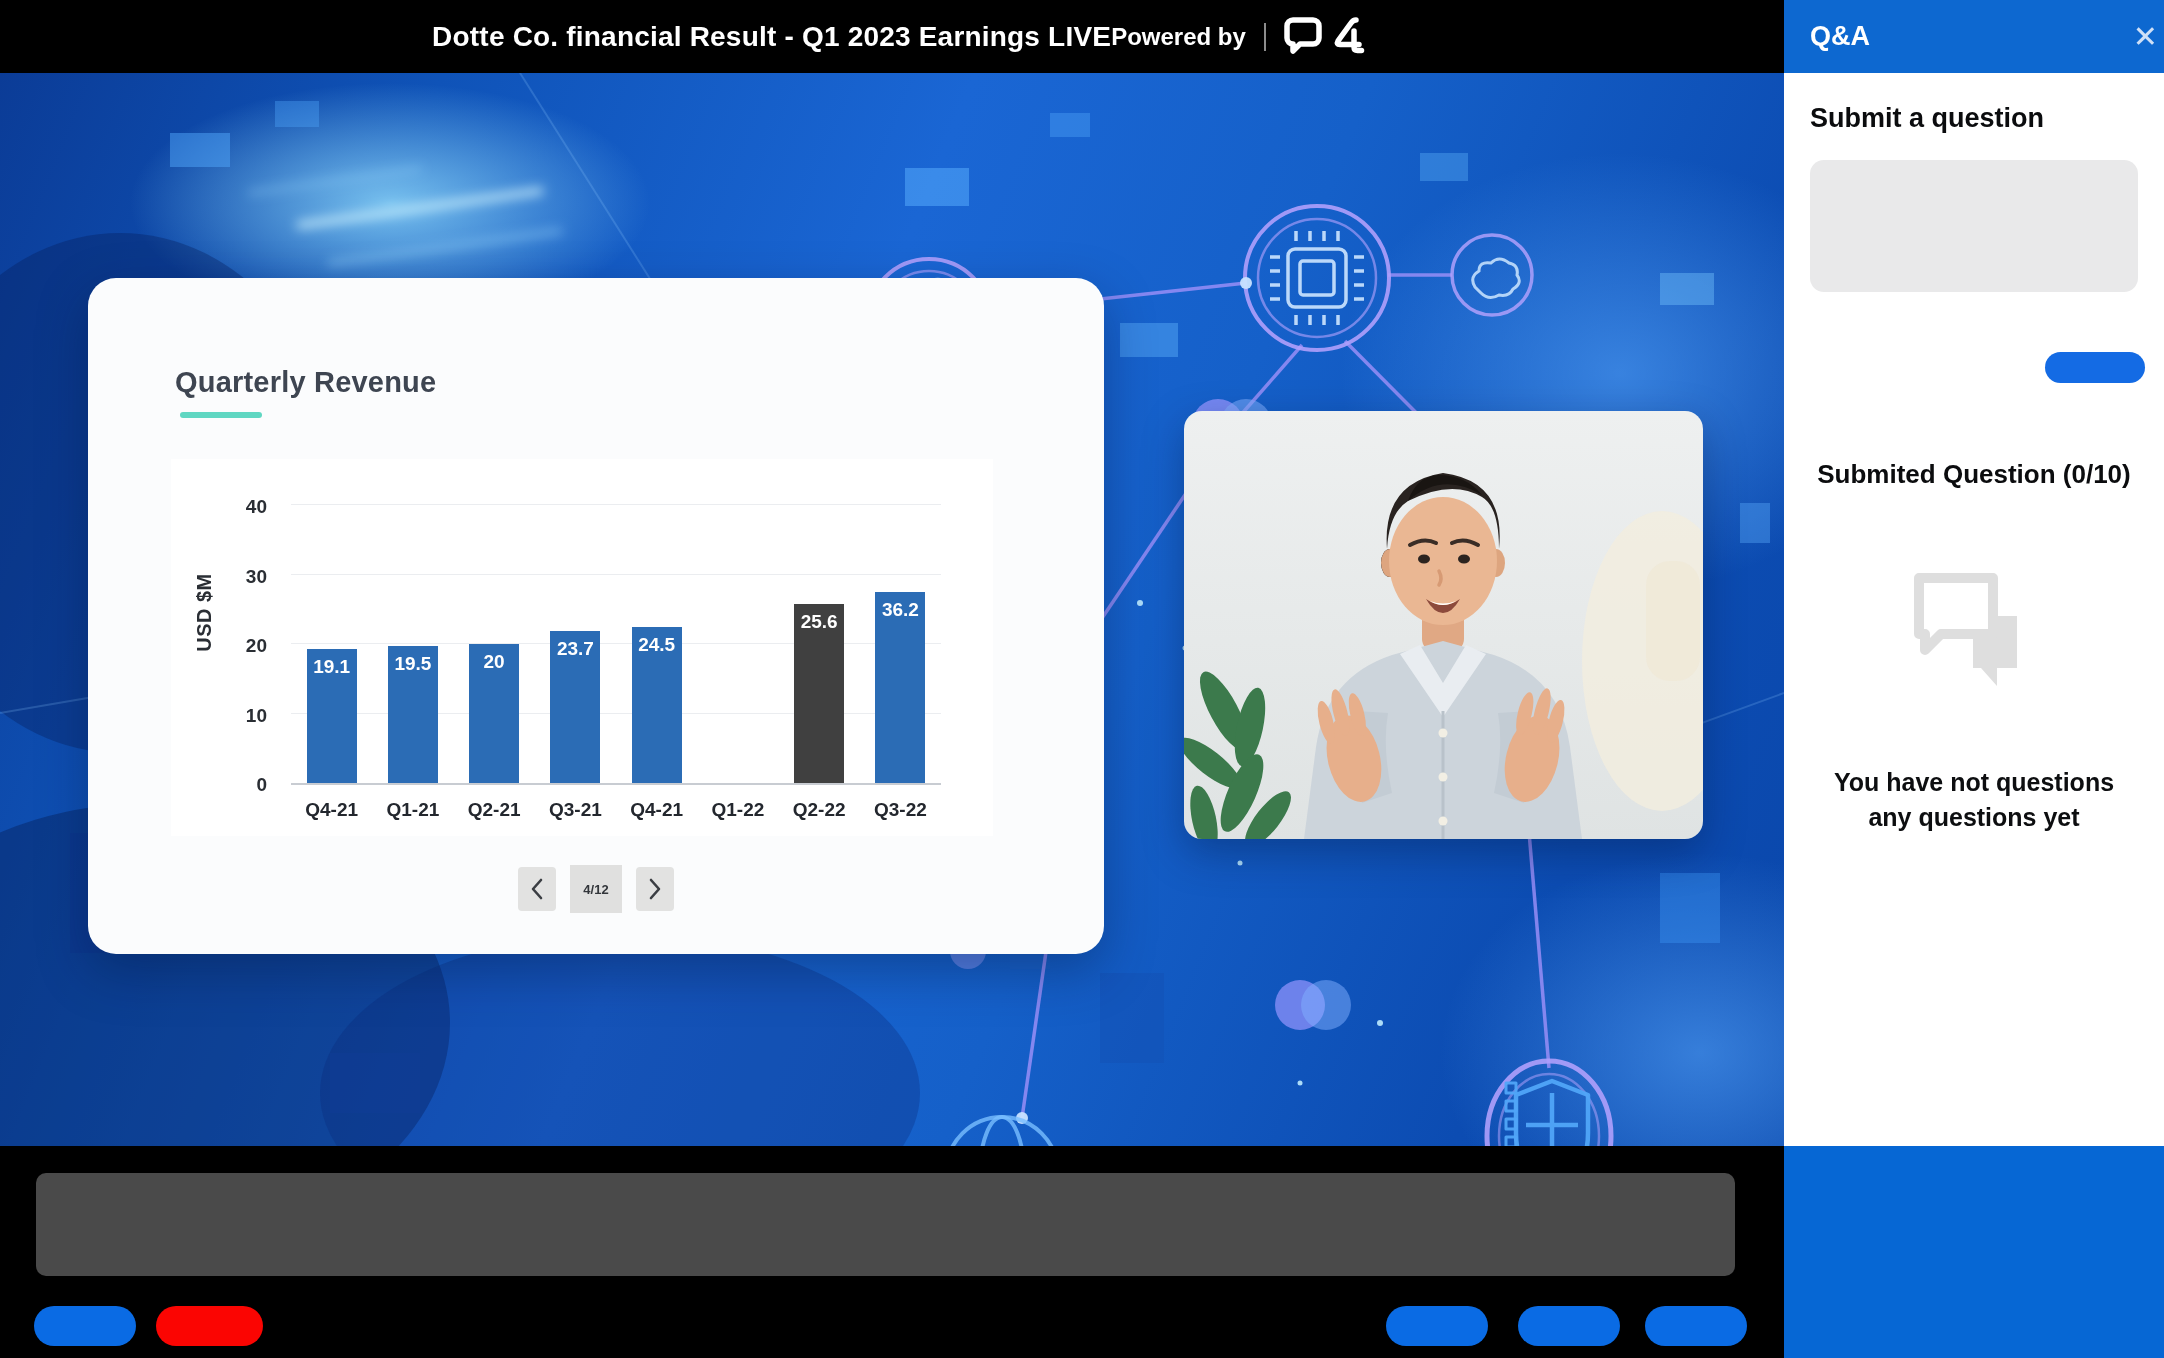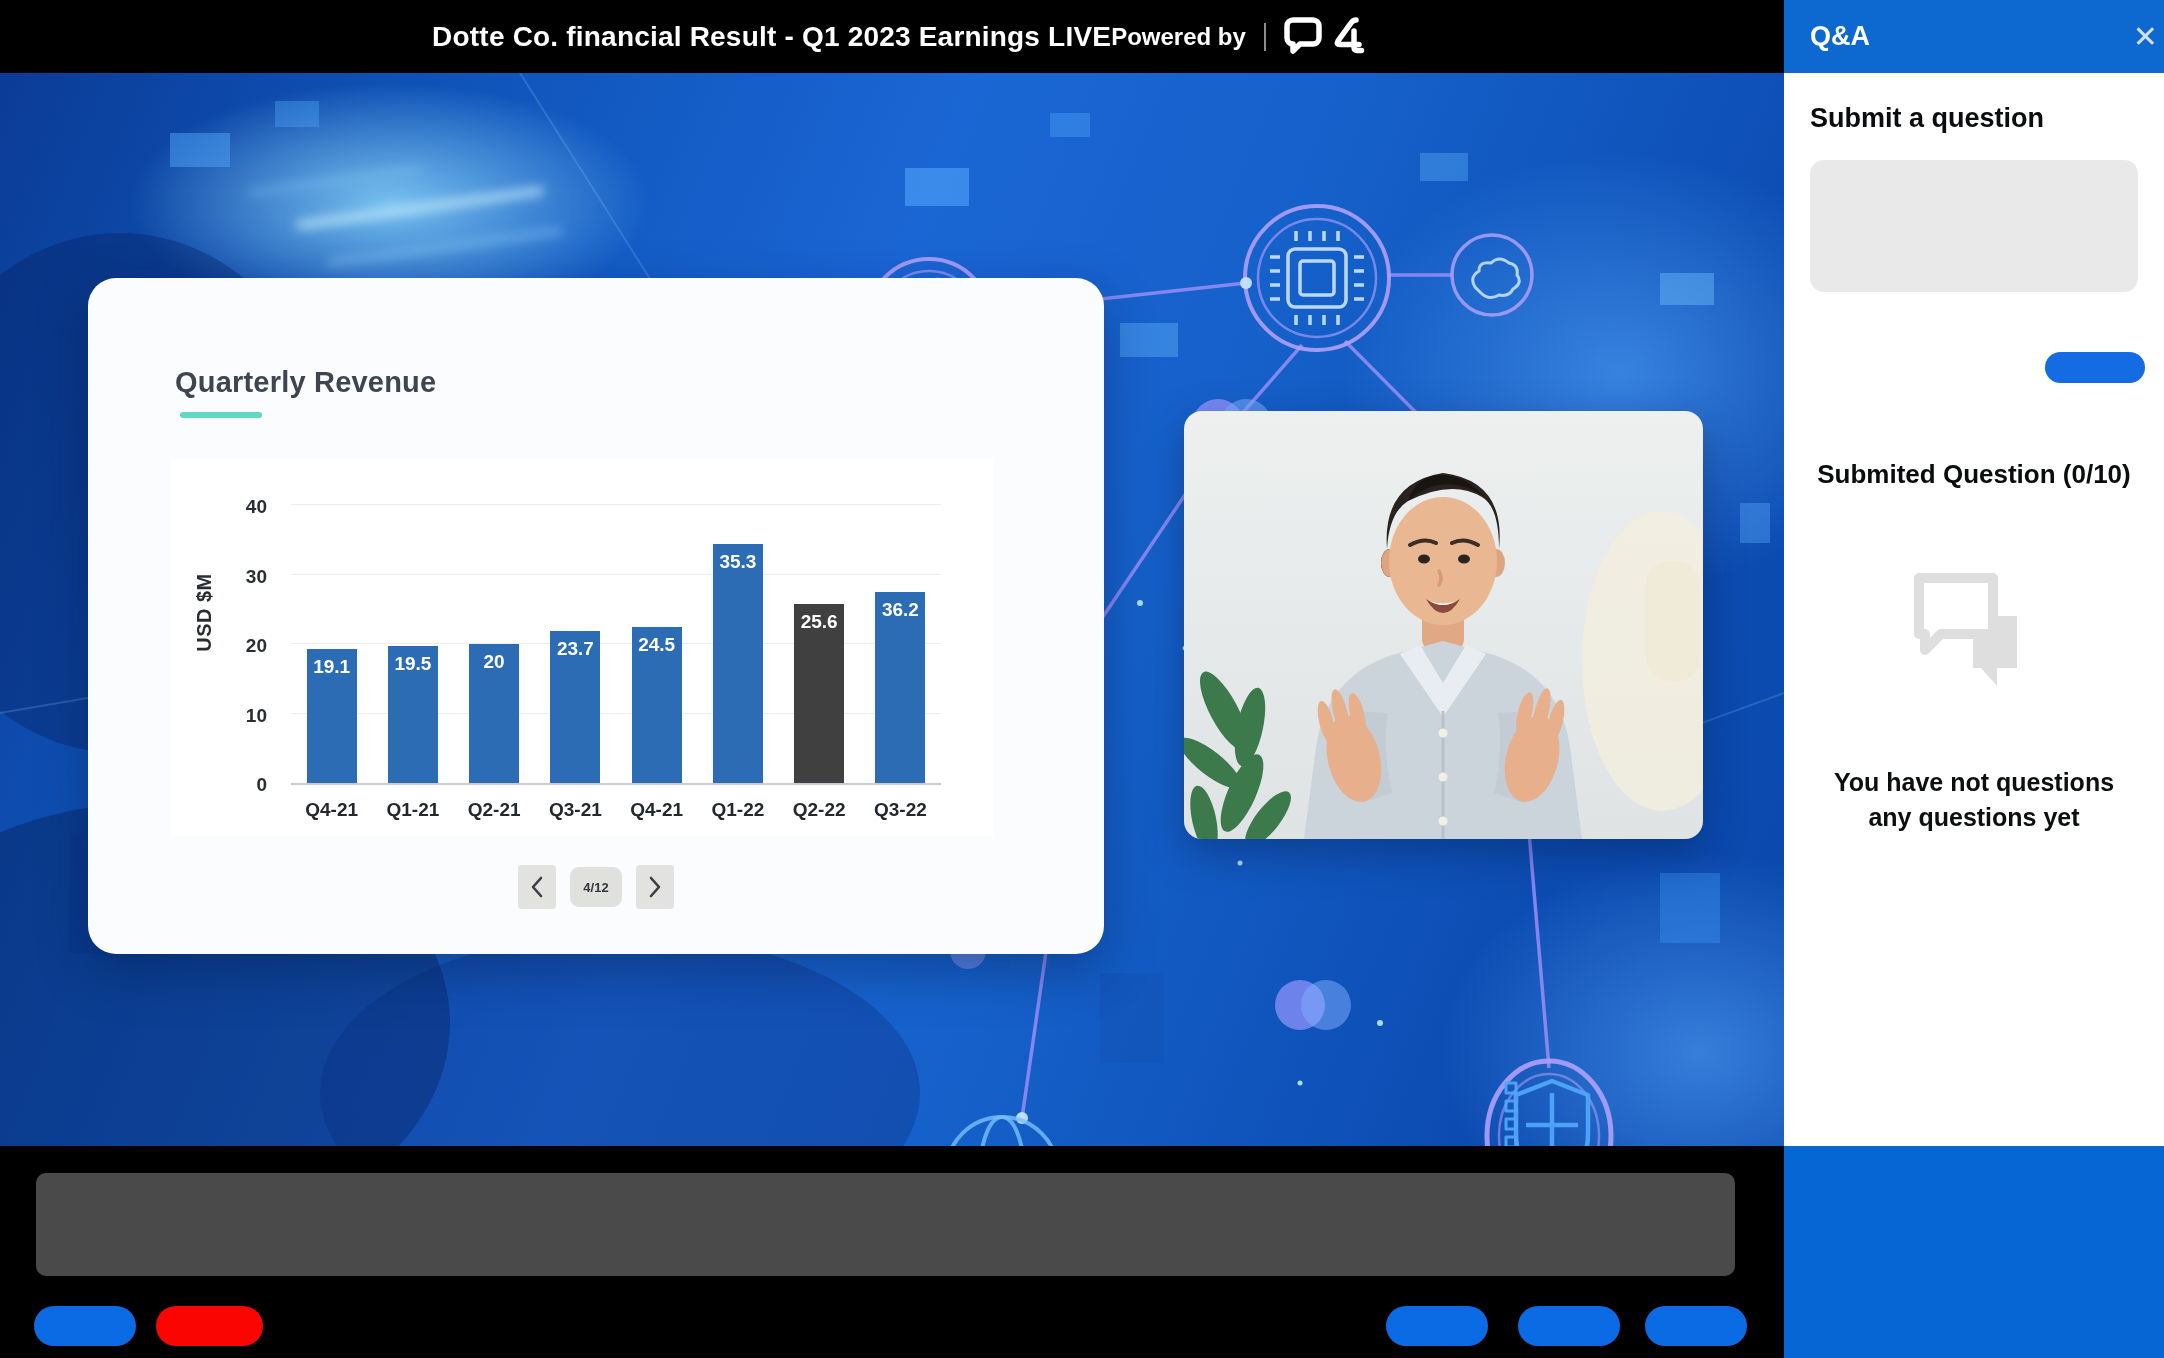--- a/index.html
+++ b/index.html
@@ -36,21 +36,21 @@
   .bar-value{position:absolute;top:7px;left:-10px;right:-10px;text-align:center;color:#fff;font-size:19px;font-weight:700;}
   .x-label{position:absolute;bottom:-38px;left:-12px;right:-12px;text-align:center;font-size:19px;font-weight:700;color:#23272e;}
   .y-ticks{position:absolute;left:50px;top:48px;width:58px;height:278px;}
   .ytick{position:absolute;right:12px;font-size:19px;font-weight:700;color:#2a2e34;}
   .y-axis-label{position:absolute;left:-32px;top:142px;width:130px;text-align:center;transform:rotate(-90deg);
                 font-size:20px;font-weight:700;color:#2a2e34;letter-spacing:.5px;}
 
   .pagination{position:absolute;left:50%;transform:translateX(-50%);top:587px;display:flex;align-items:center;gap:14px;}
   .page-btn{width:38px;height:44px;background:#e2e2e1;border:none;border-radius:4px;
             display:flex;align-items:center;justify-content:center;cursor:pointer;padding:0;}
-  .page-indicator{width:52px;height:40px;background:#e0e0df;border-radius:9px;
+  .page-indicator{width:52px;height:48px;background:#e0e0df;border-radius:0;
                   display:flex;align-items:center;justify-content:center;font-size:13px;font-weight:700;color:#33363b;}
 
   
   .presenter{position:absolute;left:1184px;top:338px;width:519px;height:428px;border-radius:18px;overflow:hidden;
              box-shadow:0 14px 40px rgba(0,20,60,.35);}
 
   
   .bottombar{position:absolute;left:0;top:1146px;width:1784px;height:212px;background:#000;}
   .controls-strip{position:absolute;left:36px;top:27px;width:1699px;height:103px;background:#4a4a4a;border-radius:10px;}
   .pill{position:absolute;top:160px;height:40px;border:none;border-radius:20px;cursor:pointer;}
@@ -281,23 +281,20 @@
                 </div>
                 <div class="x-label">Q3-21</div>
               </div>
               <div class="bar-slot">
                 <div class="bar" style="height: 56.5%; background: rgb(43, 108, 181);">
                   <span class="bar-value" style="color: rgb(255, 255, 255);">24.5</span>
                 </div>
                 <div class="x-label">Q4-21</div>
               </div>
               <div class="bar-slot">
-                <div class="bar" style="height: 86.75%; background: rgb(43, 108, 181);">
-                  <span class="bar-value" style="color: rgb(255, 255, 255);">35.3</span>
-                </div>
                 <div class="x-label">Q1-22</div>
               </div>
               <div class="bar-slot">
                 <div class="bar" style="height: 65%; background: #404040;">
                   <span class="bar-value" style="color: rgb(255, 255, 255);">25.6</span>
                 </div>
                 <div class="x-label">Q2-22</div>
               </div>
               <div class="bar-slot">
                 <div class="bar" style="height: 69.25%; background: rgb(43, 108, 181);">

